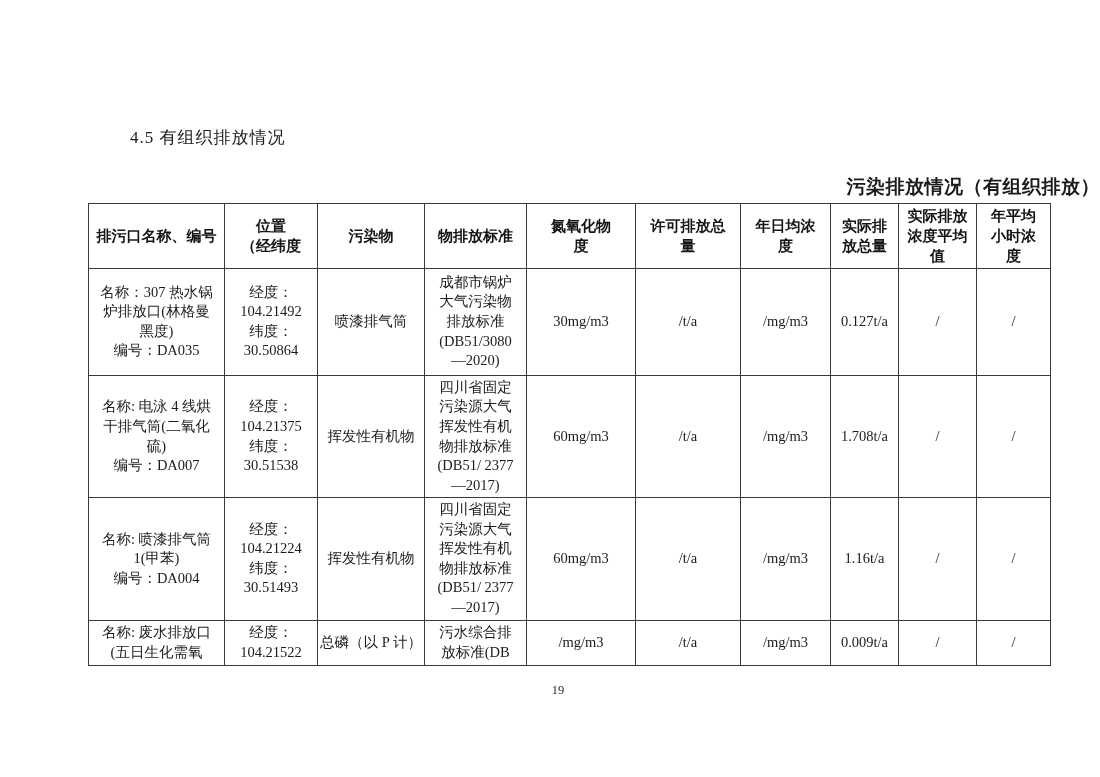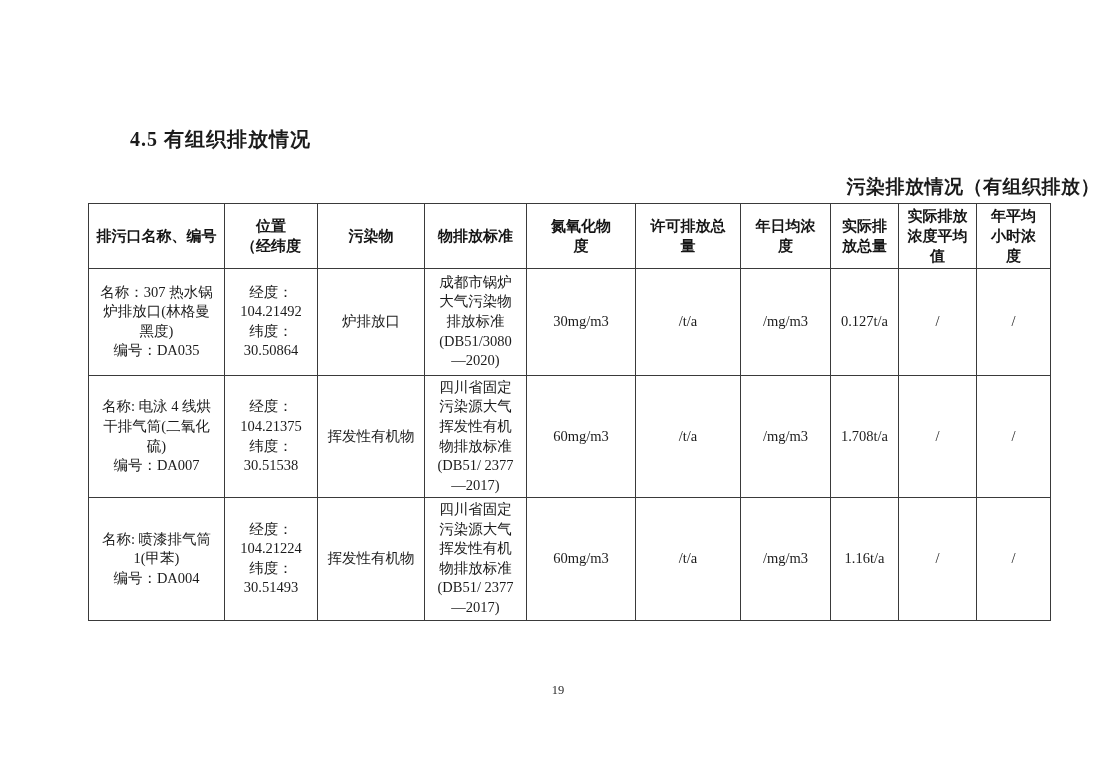--- a/index.html
+++ b/index.html
@@ -7,22 +7,22 @@
   body {
     width: 1100px; height: 777px;
     position: relative;
     font-family: "Liberation Serif", "DejaVu Serif", serif;
     color: #1b1b1b;
     overflow: hidden;
   }
   .section-heading {
     position: absolute;
     left: 130px; top: 126px;
-    font-size: 20px;
-    font-weight: bold;
+    font-size: 17px;
+    font-weight: normal;
     letter-spacing: 1px;
     font-family: "Liberation Serif", "DejaVu Serif", serif;
     white-space: nowrap;
   }
   .table-title {
     position: absolute;
     left: 0; top: 174px;
     width: 1100px;
     text-align: right;
     font-size: 19px;
@@ -122,21 +122,21 @@
     <tbody>
       <tr class="data-row-1">
         <td>名称：307 热水锅
 炉排放口(林格曼
 黑度)
 编号：DA035</td>
         <td>经度：
 104.21492
 纬度：
 30.50864</td>
-        <td>炉排放口</td>
+        <td>喷漆排气筒</td>
         <td>成都市锅炉
 大气污染物
 排放标准
 (DB51/3080
 —2020)</td>
         <td>30mg/m3</td>
         <td>/t/a</td>
         <td>/mg/m3</td>
         <td>0.127t/a</td>
         <td>/</td>
@@ -180,18 +180,33 @@
 物排放标准
 (DB51/ 2377
 —2017)</td>
         <td>60mg/m3</td>
         <td>/t/a</td>
         <td>/mg/m3</td>
         <td>1.16t/a</td>
         <td>/</td>
         <td>/</td>
       </tr>
+      <tr class="data-row-4">
+        <td>名称: 废水排放口
+(五日生化需氧</td>
+        <td>经度：
+104.21522</td>
+        <td>总磷（以 P 计）</td>
+        <td>污水综合排
+放标准(DB</td>
+        <td>/mg/m3</td>
+        <td>/t/a</td>
+        <td>/mg/m3</td>
+        <td>0.009t/a</td>
+        <td>/</td>
+        <td>/</td>
+      </tr>
     </tbody>
   </table>
 
   <div class="page-number">19</div>
 
 </div>
 
 </body></html>

